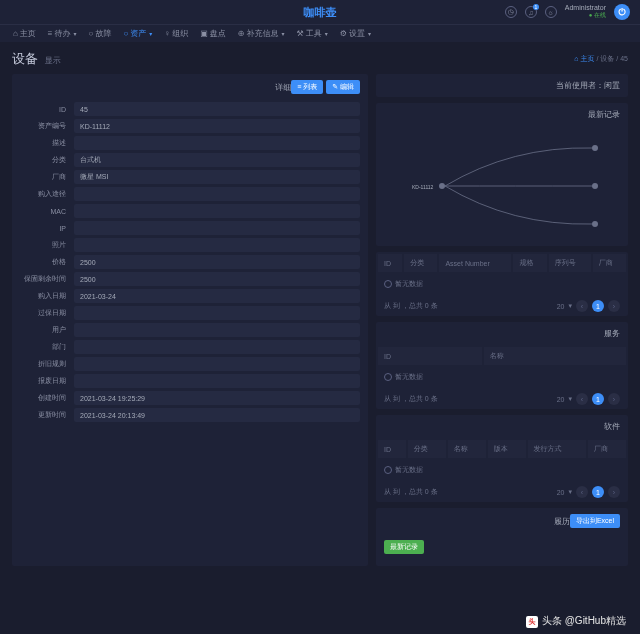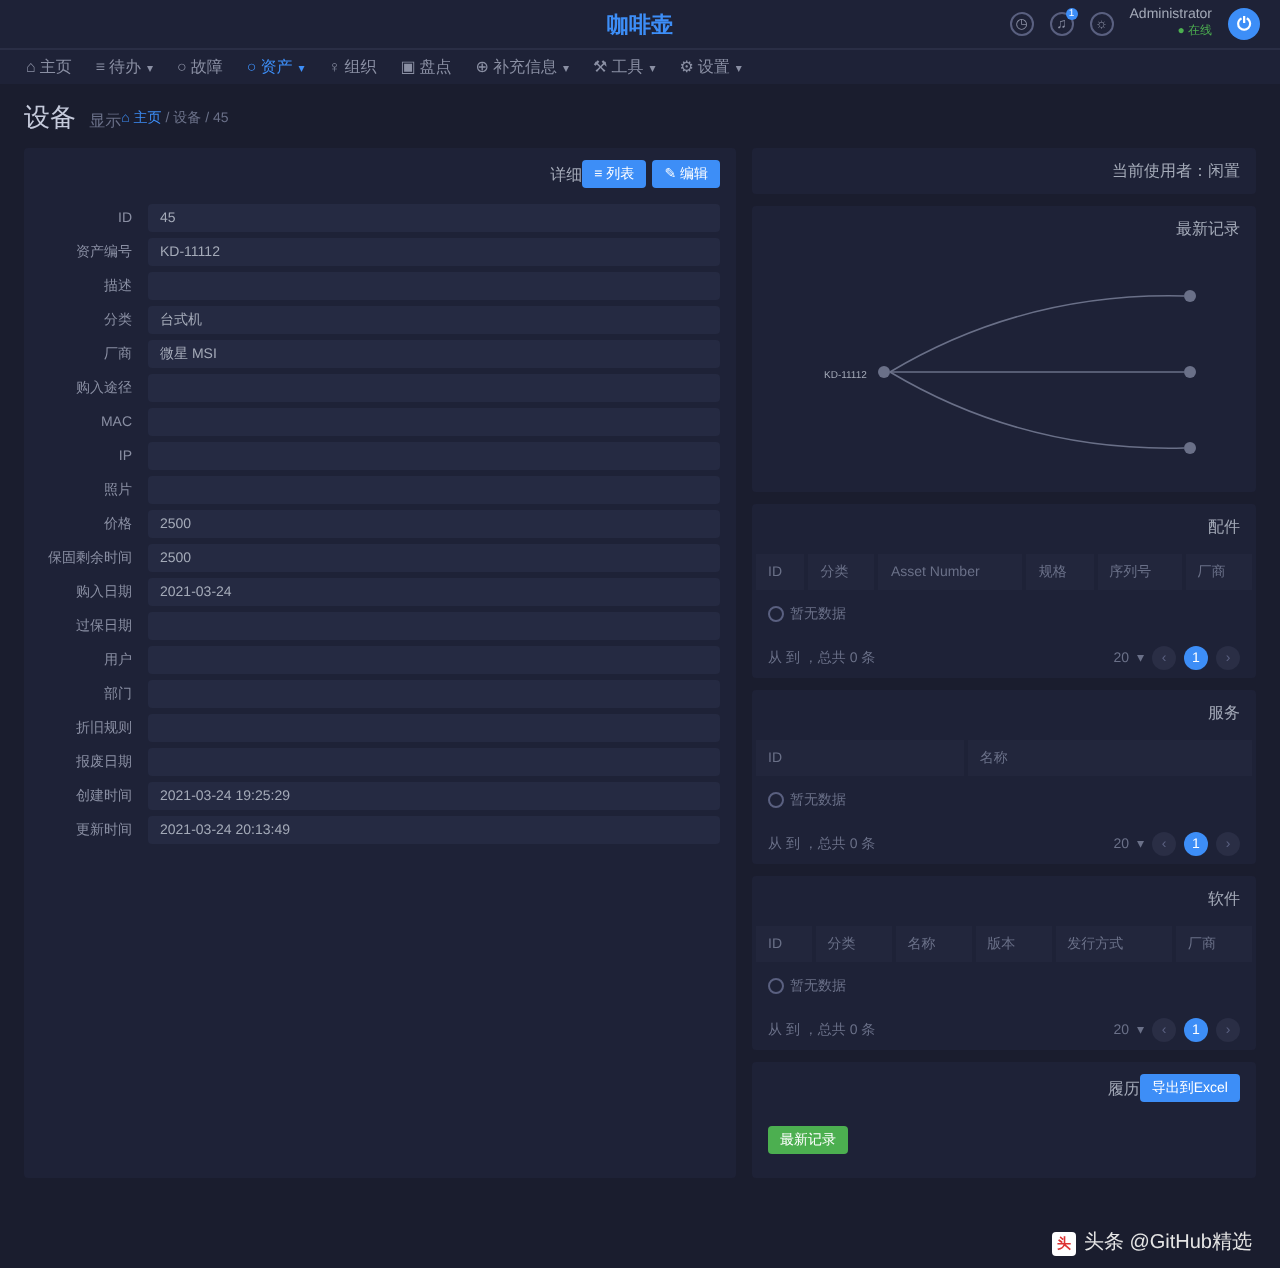--- a/index.html
+++ b/index.html
@@ -11,21 +11,21 @@
 .bell{position:relative}
 .bell .badge{position:absolute;top:-3px;right:-3px;background:#3d8ef7;width:6px;height:6px;border-radius:50%;font-size:5px;color:#fff;display:flex;align-items:center;justify-content:center}
 .user{display:flex;flex-direction:column;align-items:flex-end;font-size:7px;color:#a4aab8}
 .user .status{color:#4caf50;font-size:6px}
 .power{width:16px;height:16px;background:#3d8ef7;border-radius:50%;display:flex;align-items:center;justify-content:center;color:#fff;font-size:9px;font-weight:bold}
 .menubar{height:18px;background:#1e2237;border-top:1px solid #2a2e45;display:flex;align-items:center;padding:0 8px;gap:2px}
 .mi{display:flex;align-items:center;gap:2px;padding:2px 5px;font-size:8px;color:#8a8fa3;cursor:pointer}
 .mi.active{color:#3d8ef7}
 .mi .car{font-size:6px;margin-left:1px}
 .page{padding:8px 12px}
-.page-head{display:flex;align-items:center;margin-bottom:6px}
+.page-head{display:flex;align-items:center;justify-content:space-between;margin-bottom:6px}
 .page-title{font-size:13px;color:#c5cadb}
 .page-title .sub{font-size:8px;color:#6a7088;margin-left:3px}
 .crumb{font-size:7px;color:#6a7088}
 .crumb .home{color:#3d8ef7}
 .cols{display:flex;gap:8px}
 .left{flex:0 0 356px}
 .right{flex:1;display:flex;flex-direction:column;gap:6px}
 .panel{background:#1e2237;border-radius:2px}
 .panel-h{display:flex;align-items:center;justify-content:flex-end;padding:6px 8px;font-size:8px;color:#a4aab8}
 .panel-h .btns{display:flex;gap:3px}
@@ -232,23 +232,20 @@
             <path d="M53 50 Q120 50 200 50" stroke="#6a7088" fill="none" stroke-width="0.8"></path>
             <path d="M53 50 Q120 90 200 88" stroke="#6a7088" fill="none" stroke-width="0.8"></path>
             <circle cx="203" cy="12" r="3" fill="#6a7088"></circle>
             <circle cx="203" cy="50" r="3" fill="#6a7088"></circle>
             <circle cx="203" cy="88" r="3" fill="#6a7088"></circle>
           </svg>
         </div>
       </div>
 
       <div class="panel">
-          <div class="panel-h">
-            <span>配件</span>
-          </div>
           <table class="tbl">
             <tbody>
               <tr>
                 <th>ID</th>
                 <th>分类</th>
                 <th>Asset Number</th>
                 <th>规格</th>
                 <th>序列号</th>
                 <th>厂商</th>
               </tr>

